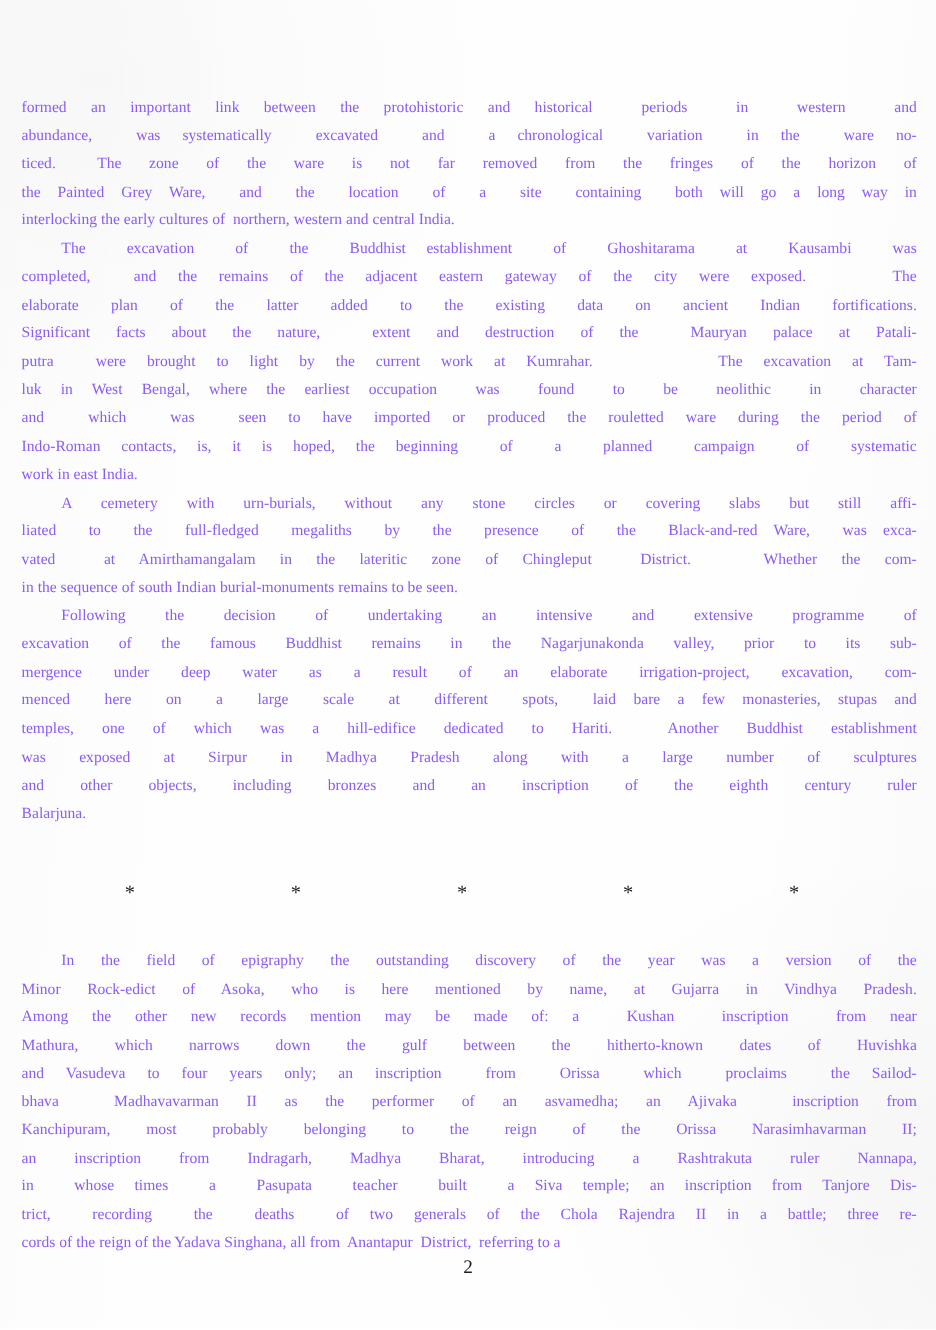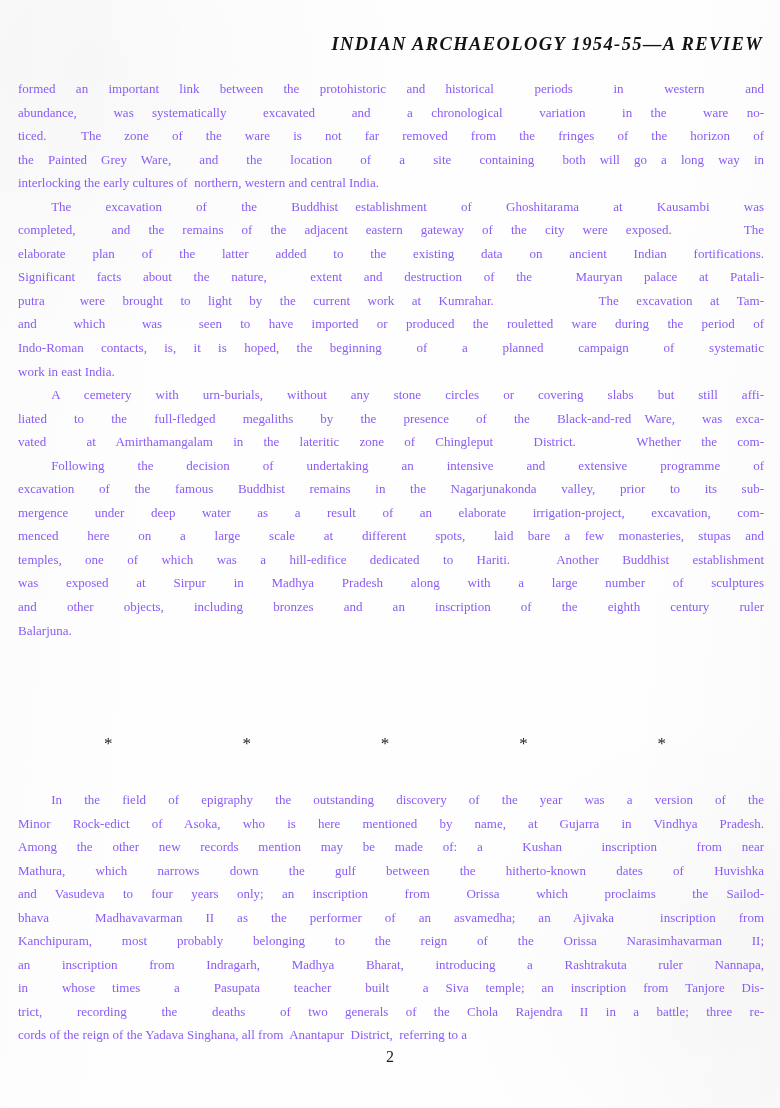--- a/index.html
+++ b/index.html
@@ -111,44 +111,45 @@
     text-align: center;
     font-size: 16px;
     color: #1a1c1e;
   }
 </style>
 </head>
 <body>
 
 <div id="page">
 
-  <div class="running-head">INDIAN ARCHAEOLOGY 1954-55—A REVIEW</div>
 
   <div id="body-text">
       <p class="para">
         <span class="line j">formed an important link between the protohistoric and historical  periods  in  western  and</span>
         <span class="line j">abundance,  was systematically  excavated  and  a chronological  variation  in the  ware no-</span>
         <span class="line j">ticed.   The  zone  of  the  ware  is  not  far  removed  from  the  fringes  of  the  horizon  of</span>
         <span class="line j">the Painted Grey Ware,  and  the  location  of  a  site  containing  both will go a long way in</span>
         <span class="line last">interlocking the early cultures of  northern, western and central India.</span>
       </p>
       <p class="para">
         <span class="line j first-indent">The  excavation  of  the  Buddhist establishment  of  Ghoshitarama  at  Kausambi  was</span>
         <span class="line j">completed,  and the remains of the adjacent eastern gateway of the city were exposed.    The</span>
         <span class="line j">elaborate  plan  of  the  latter  added  to  the  existing  data  on  ancient  Indian  fortifications.</span>
         <span class="line j">Significant facts about the nature,  extent and destruction of the  Mauryan palace at Patali-</span>
         <span class="line j">putra  were brought to light by the current work at Kumrahar.      The excavation at Tam-</span>
+        <span class="line j">luk in West Bengal, where the earliest occupation  was  found  to  be  neolithic  in  character</span>
         <span class="line j">and  which  was  seen to have imported or produced the rouletted ware during the period of</span>
         <span class="line j">Indo-Roman contacts, is, it is hoped, the beginning  of  a  planned  campaign  of  systematic</span>
         <span class="line last">work in east India.</span>
       </p>
       <p class="para">
         <span class="line j first-indent">A cemetery with urn-burials, without any stone circles or covering slabs but still affi-</span>
         <span class="line j">liated  to  the  full-fledged  megaliths  by  the  presence  of  the  Black-and-red Ware,  was exca-</span>
         <span class="line j">vated  at Amirthamangalam in the lateritic zone of Chingleput  District.   Whether the com-</span>
+        <span class="line last">in the sequence of south Indian burial-monuments remains to be seen.</span>
       </p>
       <p class="para">
         <span class="line j first-indent">Following  the  decision  of  undertaking  an  intensive  and  extensive  programme  of</span>
         <span class="line j">excavation of the famous Buddhist remains in the Nagarjunakonda valley, prior to its sub-</span>
         <span class="line j">mergence under deep water as a result of an elaborate irrigation-project, excavation, com-</span>
         <span class="line j">menced  here  on  a  large  scale  at  different  spots,  laid bare a few monasteries, <span class="it">stupas</span> and</span>
         <span class="line j">temples, one of which was a hill-edifice dedicated to Hariti.  Another Buddhist establishment</span>
         <span class="line j">was  exposed  at  Sirpur  in  Madhya  Pradesh  along  with  a  large  number  of  sculptures</span>
         <span class="line j">and  other  objects,  including  bronzes  and  an  inscription  of  the  eighth  century  ruler</span>
         <span class="line last">Balarjuna.</span>

